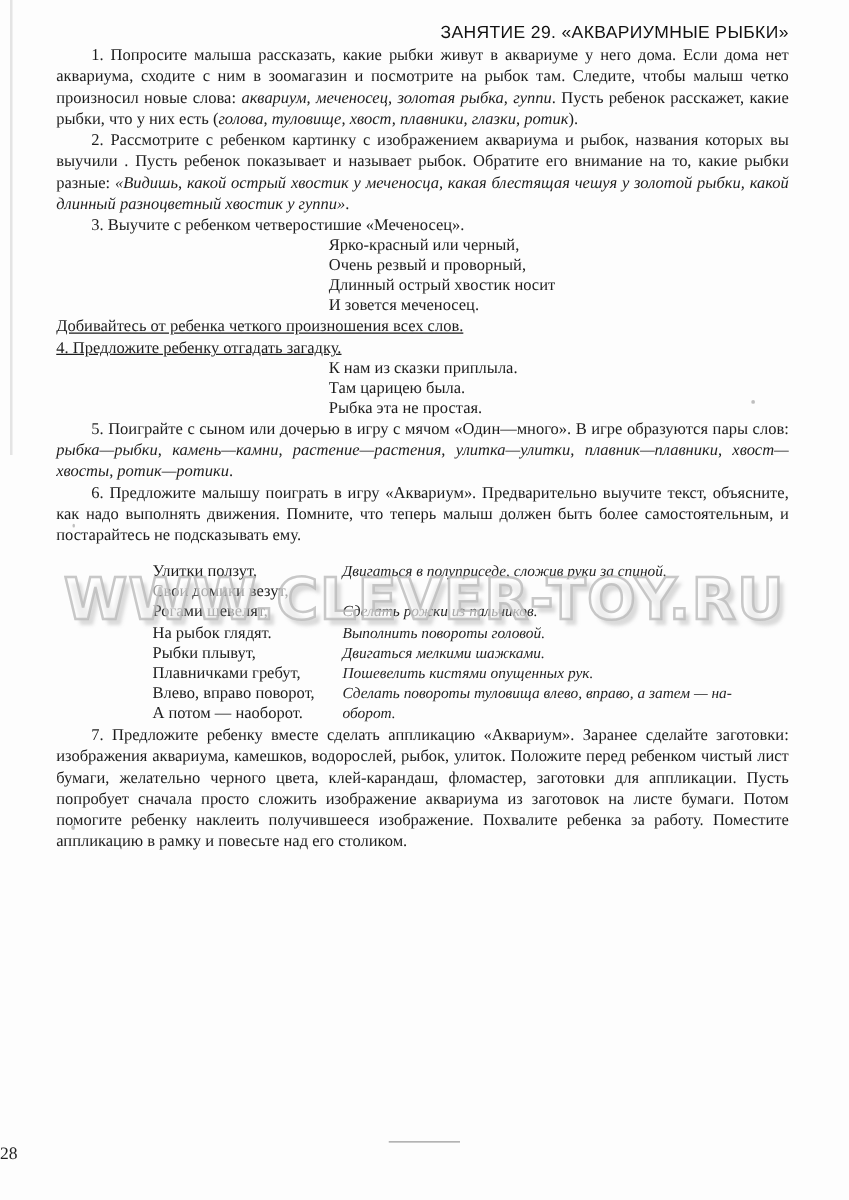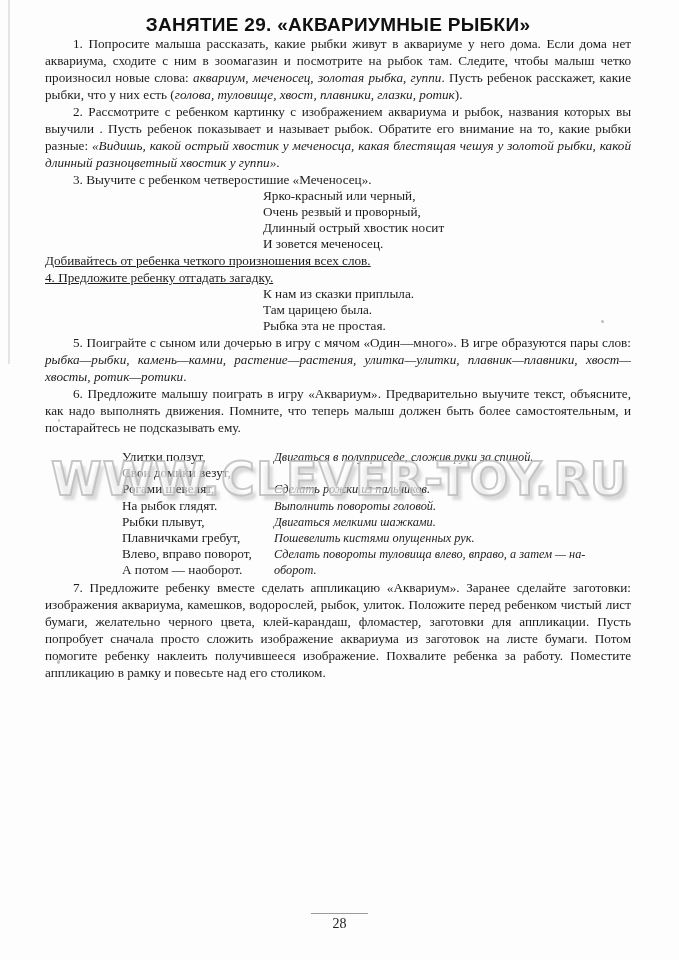--- a/index.html
+++ b/index.html
@@ -7,24 +7,24 @@
     width:679px; height:960px;
     background:#fdfdfd;
     position:relative;
     overflow:hidden;
     font-family:"Liberation Serif", serif;
     color:#1c1c1c;
   }
   .content { position:absolute; left:45px; top:0; width:586px; }
   .title {
     font-family:"Liberation Sans", sans-serif;
-    font-weight:bold;
-    font-size:19px;
+    font-weight:normal;
+    font-size:14px;
     line-height:20px;
-    text-align:center;
+    text-align:right;
     margin:15px 0 0 0;
     letter-spacing:0.3px;
     color:#111;
   }
   p.body {
     margin:0;
     font-size:13.2px;
     line-height:17px;
     text-align:justify;
     text-indent:28px;
@@ -60,21 +60,20 @@
     color:rgba(255,255,255,0.55);
     -webkit-text-stroke:2px rgba(186,186,186,0.8);
     text-shadow:4px 5px 3px rgba(160,160,160,0.38);
     z-index:5;
     pointer-events:none;
   }
   .footer {
     position:absolute;
     top:913px; left:0;
     width:679px;
-    text-align:center;
   }
   .footer-rule {
     width:57px;
     margin:0 auto;
     border-top:1px solid #9a9a9a;
   }
   .page-num { font-size:14px; line-height:17px; margin-top:1px; color:#222; }
   .scan-line {
     position:absolute;
     left:8px; top:0;

